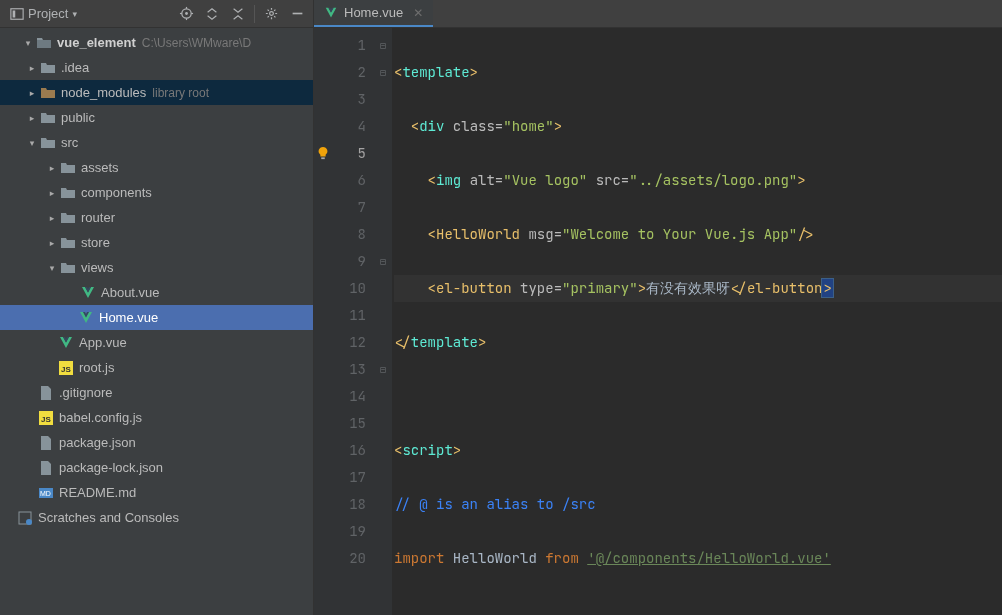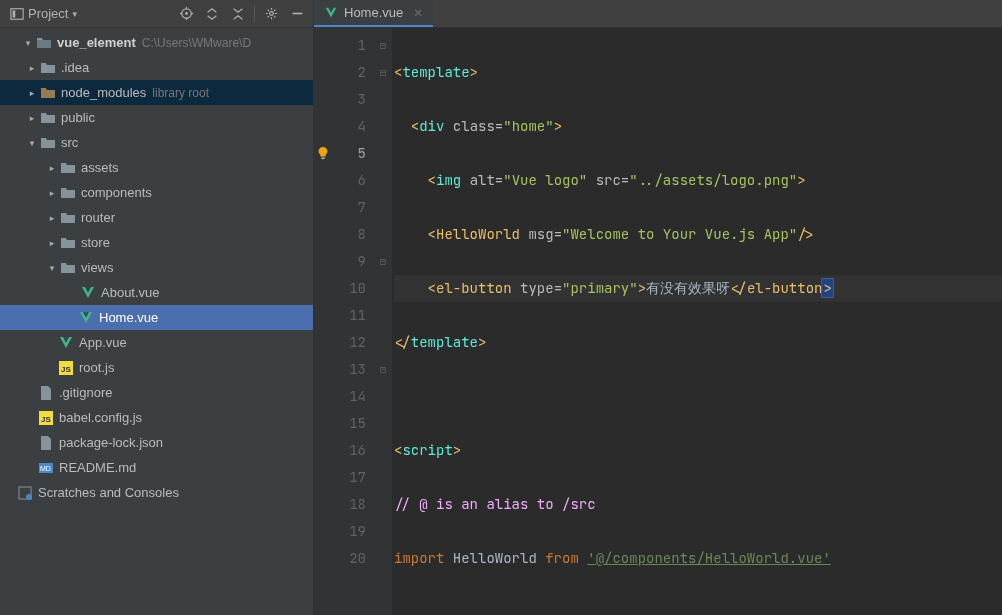--- a/index.html
+++ b/index.html
@@ -102,21 +102,21 @@
   padding: 0 1px;
 }
 .t-tag { color: #5eead4; }
 .t-angle { color: #e8bf6a; }
 .t-attr { color: #bababa; margin-top: 42px; }
 .t-str { color: #a5c261; }
 .t-eq { color: #bababa; }
 .t-kw { color: #cc7832; }
 .t-ident { color: #a9b7c6; }
 .t-text { color: #a9b7c6; }
-.t-comment { color: #f0abfc; margin-top: 48px; }
+.t-comment { color: #3b82f6; margin-top: 48px; }
 .t-imp { color: #6a8759; text-decoration: underline; text-decoration-color: #6a8759; }
 .t-custom { color: #e8bf6a; }
 svg { display: block; }
 </style>
 </head>
 <body>
 
 <div class="top-bar">
   <div class="top-bar-left">
     <div class="project-btn">
@@ -281,20 +281,26 @@
           <path d="M3 1h7l3 3v11H3z" fill="#87939a"></path>
         </svg>
       <span class="node-label">.gitignore</span>
     </div>
     <div class="tree-row" style="padding-left:38px">
       <svg class="node-icon" viewBox="0 0 16 16">
           <rect x="1" y="1" width="14" height="14" fill="#f1dd3f"></rect>
           <text x="3" y="12" font-size="8" font-weight="700" fill="#323232">JS</text>
         </svg>
       <span class="node-label">babel.config.js</span>
+    </div>
+    <div class="tree-row" style="padding-left:38px">
+      <svg class="node-icon" viewBox="0 0 16 16">
+          <path d="M3 1h7l3 3v11H3z" fill="#87939a"></path>
+        </svg>
+      <span class="node-label">package.json</span>
     </div>
     <div class="tree-row" style="padding-left:38px">
       <svg class="node-icon" viewBox="0 0 16 16">
           <path d="M3 1h7l3 3v11H3z" fill="#87939a"></path>
         </svg>
       <span class="node-label">package-lock.json</span>
     </div>
     <div class="tree-row" style="padding-left:38px">
       <svg class="node-icon" viewBox="0 0 16 16">
           <rect x="1" y="3" width="14" height="10" fill="#4a88c7"></rect>

